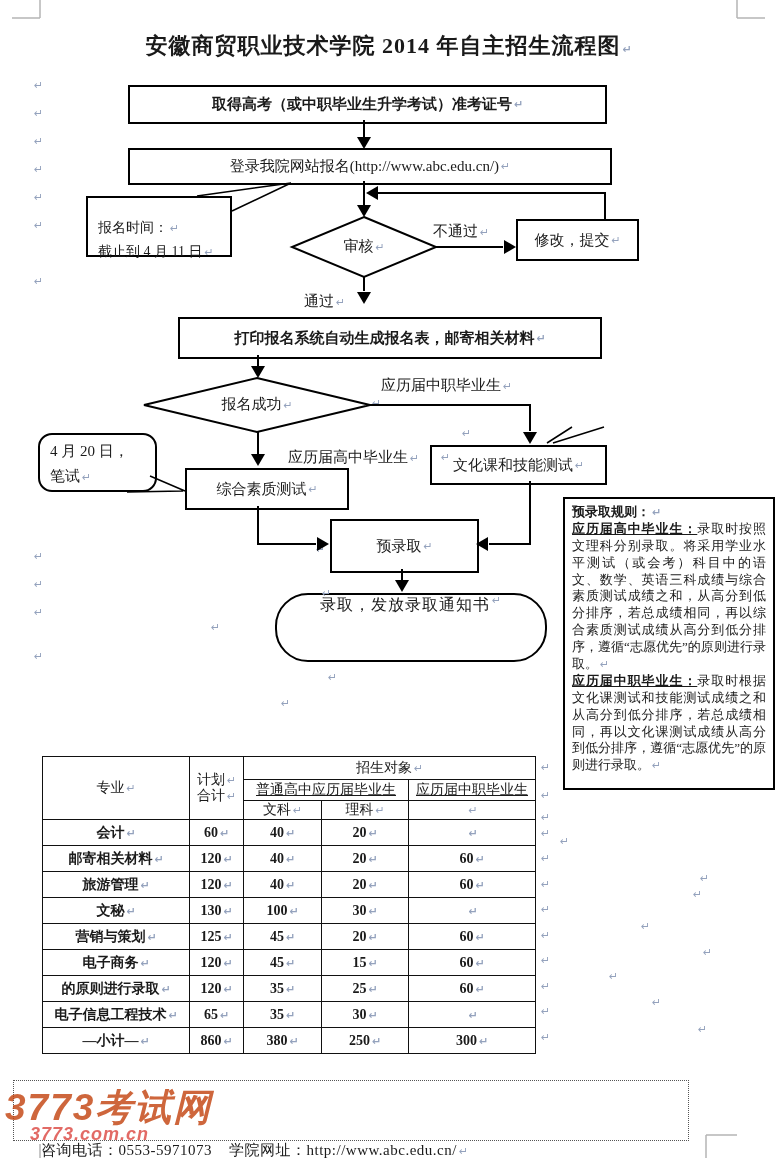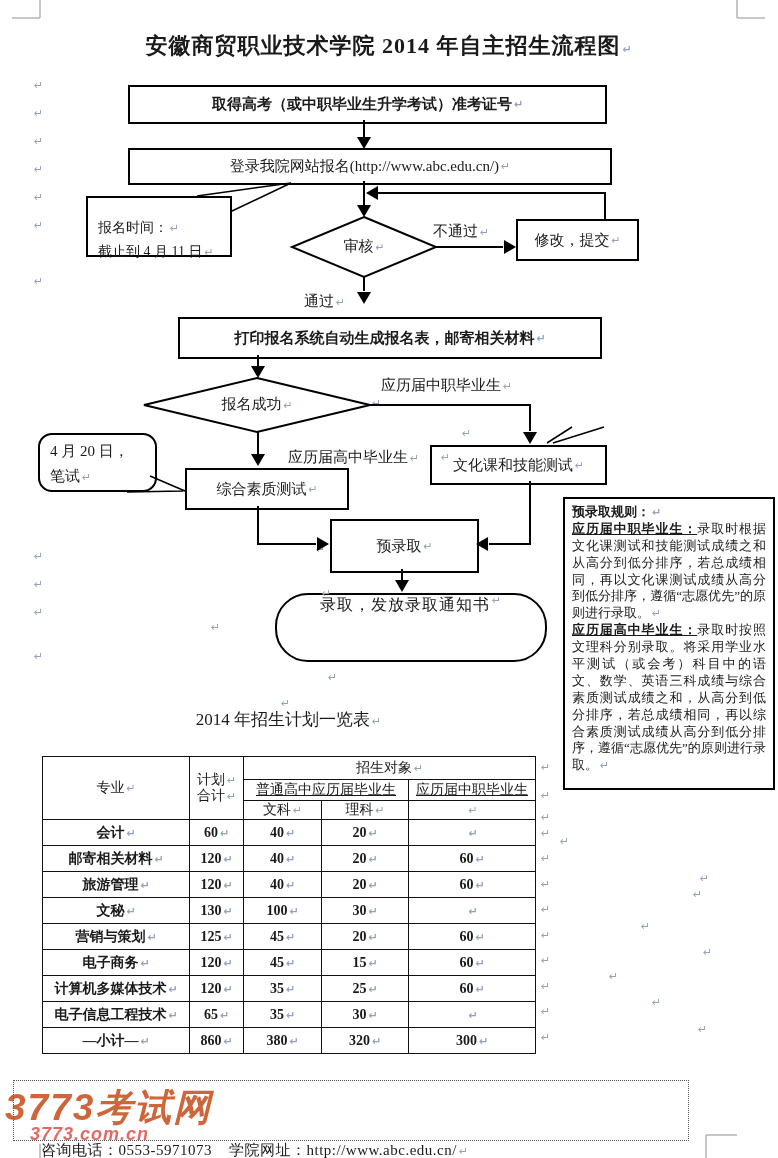--- a/index.html
+++ b/index.html
@@ -86,25 +86,24 @@
   </div>
 
   <div class="flowbox pil" style="left:185px;top:468px;width:160px;height:38px;">综合素质测试<span class="pmark">↵</span></div>
 
   <div class="flowbox pil" style="left:330px;top:519px;width:145px;height:50px;">预录取<span class="pmark">↵</span></div>
 
   <div class="terminator pil" style="left:275px;top:593px;width:268px;height:65px;">录取，发放录取通知书<span class="pmark">↵</span></div>
 
   <div class="rules" style="left:563px;top:497px;width:212px;height:293px;">
     <div class="r-title pil">预录取规则：<span class="pmark">↵</span></div>
+    <p class="pil"><span class="lead">应历届高中毕业生：</span><span>录取时按照文理科分别录取。将采用学业水平测试（或会考）科目中的语文、数学、英语三科成绩与综合素质测试成绩之和，从高分到低分排序，若总成绩相同，再以综合素质测试成绩从高分到低分排序，遵循“志愿优先”的原则进行录取。</span><span class="pmark">↵</span></p>
     <p class="pil"><span class="lead">应历届中职毕业生：</span><span>录取时根据文化课测试和技能测试成绩之和从高分到低分排序，若总成绩相同，再以文化课测试成绩从高分到低分排序，遵循“志愿优先”的原则进行录取。</span><span class="pmark">↵</span></p>
-    <p class="pil"><span class="lead">应历届高中毕业生：</span><span>录取时按照文理科分别录取。将采用学业水平测试（或会考）科目中的语文、数学、英语三科成绩与综合素质测试成绩之和，从高分到低分排序，若总成绩相同，再以综合素质测试成绩从高分到低分排序，遵循“志愿优先”的原则进行录取。</span><span class="pmark">↵</span></p>
-  </div>
-
-  <div id="table-title" class="pil">2014 年招生计划一览表<span class="pmark">↵</span></div>
+  </div>
+
 
   <table class="plan">
     <colgroup>
         <col style="width:147px">
         <col style="width:54px">
         <col style="width:78px">
         <col style="width:87px">
         <col style="width:127px">
       </colgroup>
     <thead>
@@ -165,38 +164,38 @@
           <td><span>60</span><span class="pmark">↵</span></td>
         </tr>
         <tr>
           <td class="boldmajor"><span>电子商务</span><span class="pmark">↵</span></td>
           <td><span>120</span><span class="pmark">↵</span></td>
           <td><span>45</span><span class="pmark">↵</span></td>
           <td><span>15</span><span class="pmark">↵</span></td>
           <td><span>60</span><span class="pmark">↵</span></td>
         </tr>
         <tr>
-          <td class="boldmajor"><span>计算机多媒体技术</span><span class="pmark">↵</span></td>
+          <td class="boldmajor"><span>的原则进行录取</span><span class="pmark">↵</span></td>
           <td><span>120</span><span class="pmark">↵</span></td>
           <td><span>35</span><span class="pmark">↵</span></td>
           <td><span>25</span><span class="pmark">↵</span></td>
           <td><span>60</span><span class="pmark">↵</span></td>
         </tr>
         <tr>
           <td class="boldmajor"><span>电子信息工程技术</span><span class="pmark">↵</span></td>
           <td><span>65</span><span class="pmark">↵</span></td>
           <td><span>35</span><span class="pmark">↵</span></td>
           <td><span>30</span><span class="pmark">↵</span></td>
           <td><span></span><span class="pmark">↵</span></td>
         </tr>
         <tr>
           <td><span>—小计—</span><span class="pmark">↵</span></td>
           <td><span>860</span><span class="pmark">↵</span></td>
           <td><span>380</span><span class="pmark">↵</span></td>
-          <td><span>320</span><span class="pmark">↵</span></td>
+          <td><span>250</span><span class="pmark">↵</span></td>
           <td><span>300</span><span class="pmark">↵</span></td>
         </tr>
       </tbody>
   </table>
 
   <div class="wm-blue">3773考试网</div>
   <div class="wm-red">3773.com.cn</div>
 
   <div class="footer-box">
     <div class="footer-text">

